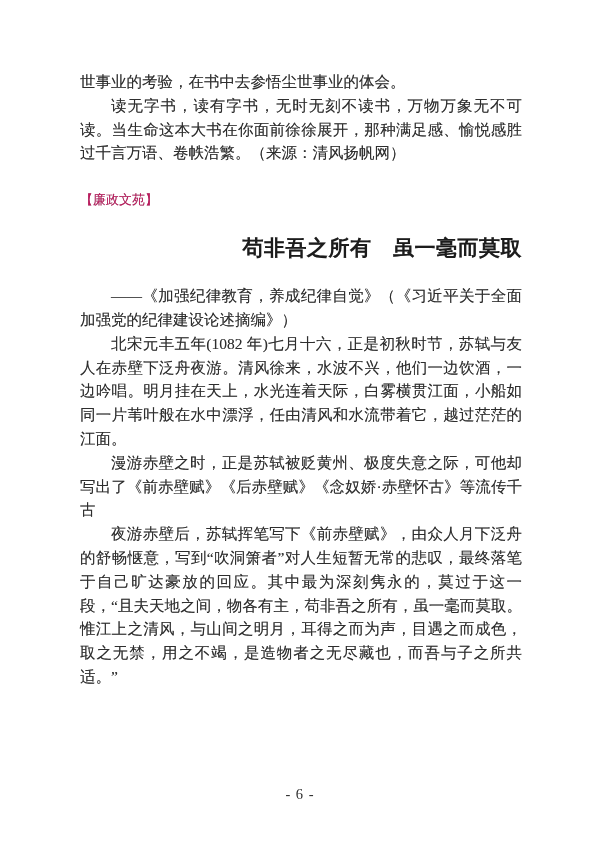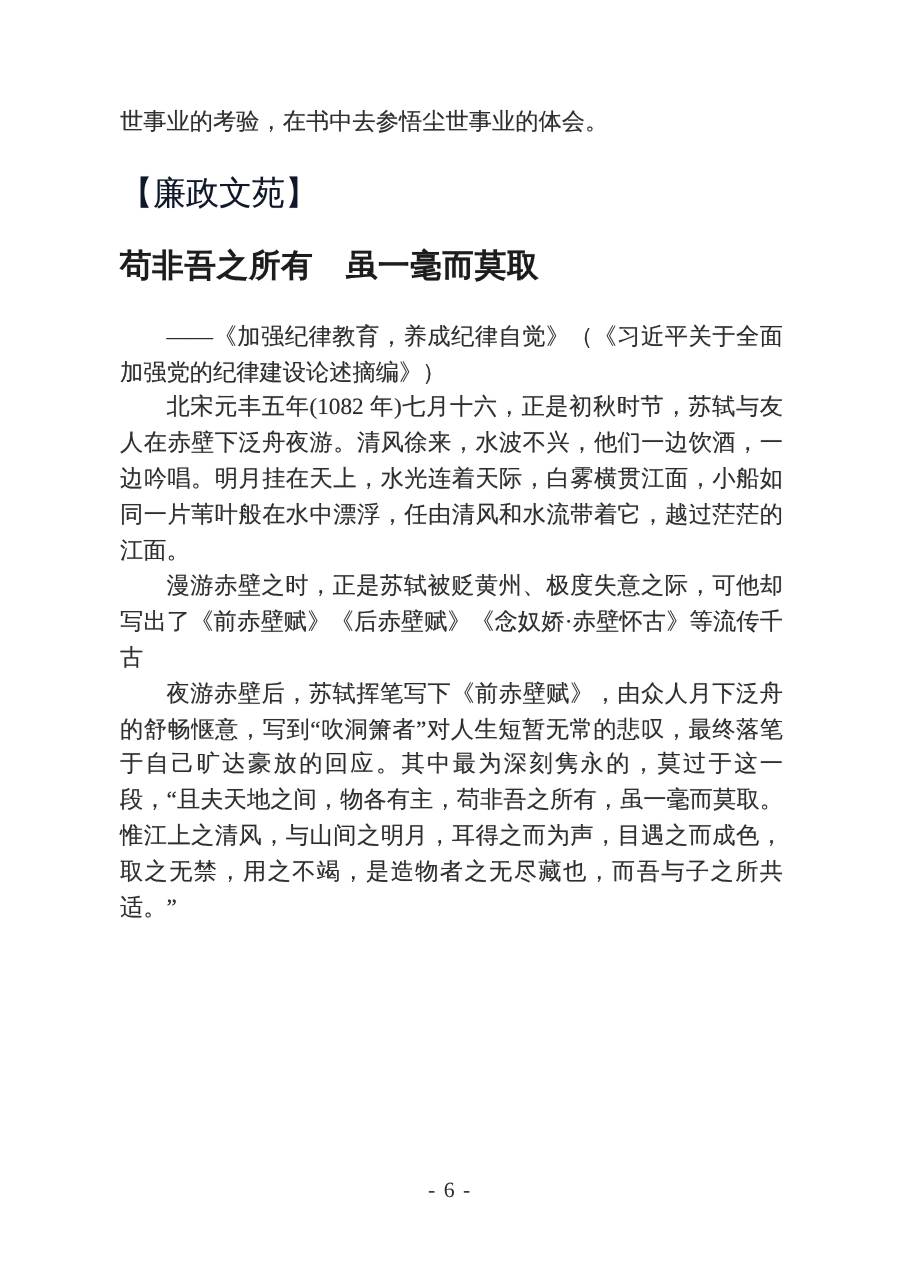--- a/index.html
+++ b/index.html
@@ -26,32 +26,32 @@
     margin: 0;
     font-size: 15.5px;
     line-height: 23.8px;
     text-align: justify;
     text-justify: inter-character;
     text-indent: 2em;
   }
   .para.continuation { text-indent: 0; }
   .section-header {
     margin: 23px 0 0 0;
-    font-size: 22px;
+    font-size: 13px;
     line-height: 24px;
     text-indent: 0;
     text-align: left;
-    color: #0f172a;
+    color: #be185d;
   }
   .article-title {
     margin: 21px 0 21px 0;
     font-size: 21px;
     line-height: 30px;
     font-weight: 700;
-    text-align: left;
+    text-align: right;
     color: #1c1c1c;
     letter-spacing: 0.5px;
   }
   .page-number {
     position: absolute;
     left: 0; top: 786px;
     width: 600px;
     text-align: center;
     font-size: 14.5px;
     color: #2e2e2e;
@@ -59,20 +59,21 @@
   }
 </style>
 </head>
 <body>
 
 <div class="page">
   <div class="content">
 
     <p class="para continuation">世事业的考验，在书中去参悟尘世事业的体会。</p>
 
+    <p class="para">读无字书，读有字书，无时无刻不读书，万物万象无不可读。当生命这本大书在你面前徐徐展开，那种满足感、愉悦感胜过千言万语、卷帙浩繁。（来源：清风扬帆网）</p>
 
     <p class="para section-header">【廉政文苑】</p>
 
     <h1 class="article-title">苟非吾之所有　虽一毫而莫取</h1>
 
 
     <p class="para">——《加强纪律教育，养成纪律自觉》（《习近平关于全面加强党的纪律建设论述摘编》）</p>
 
     <p class="para">北宋元丰五年(1082 年)七月十六，正是初秋时节，苏轼与友人在赤壁下泛舟夜游。清风徐来，水波不兴，他们一边饮酒，一边吟唱。明月挂在天上，水光连着天际，白雾横贯江面，小船如同一片苇叶般在水中漂浮，任由清风和水流带着它，越过茫茫的江面。</p>
 

